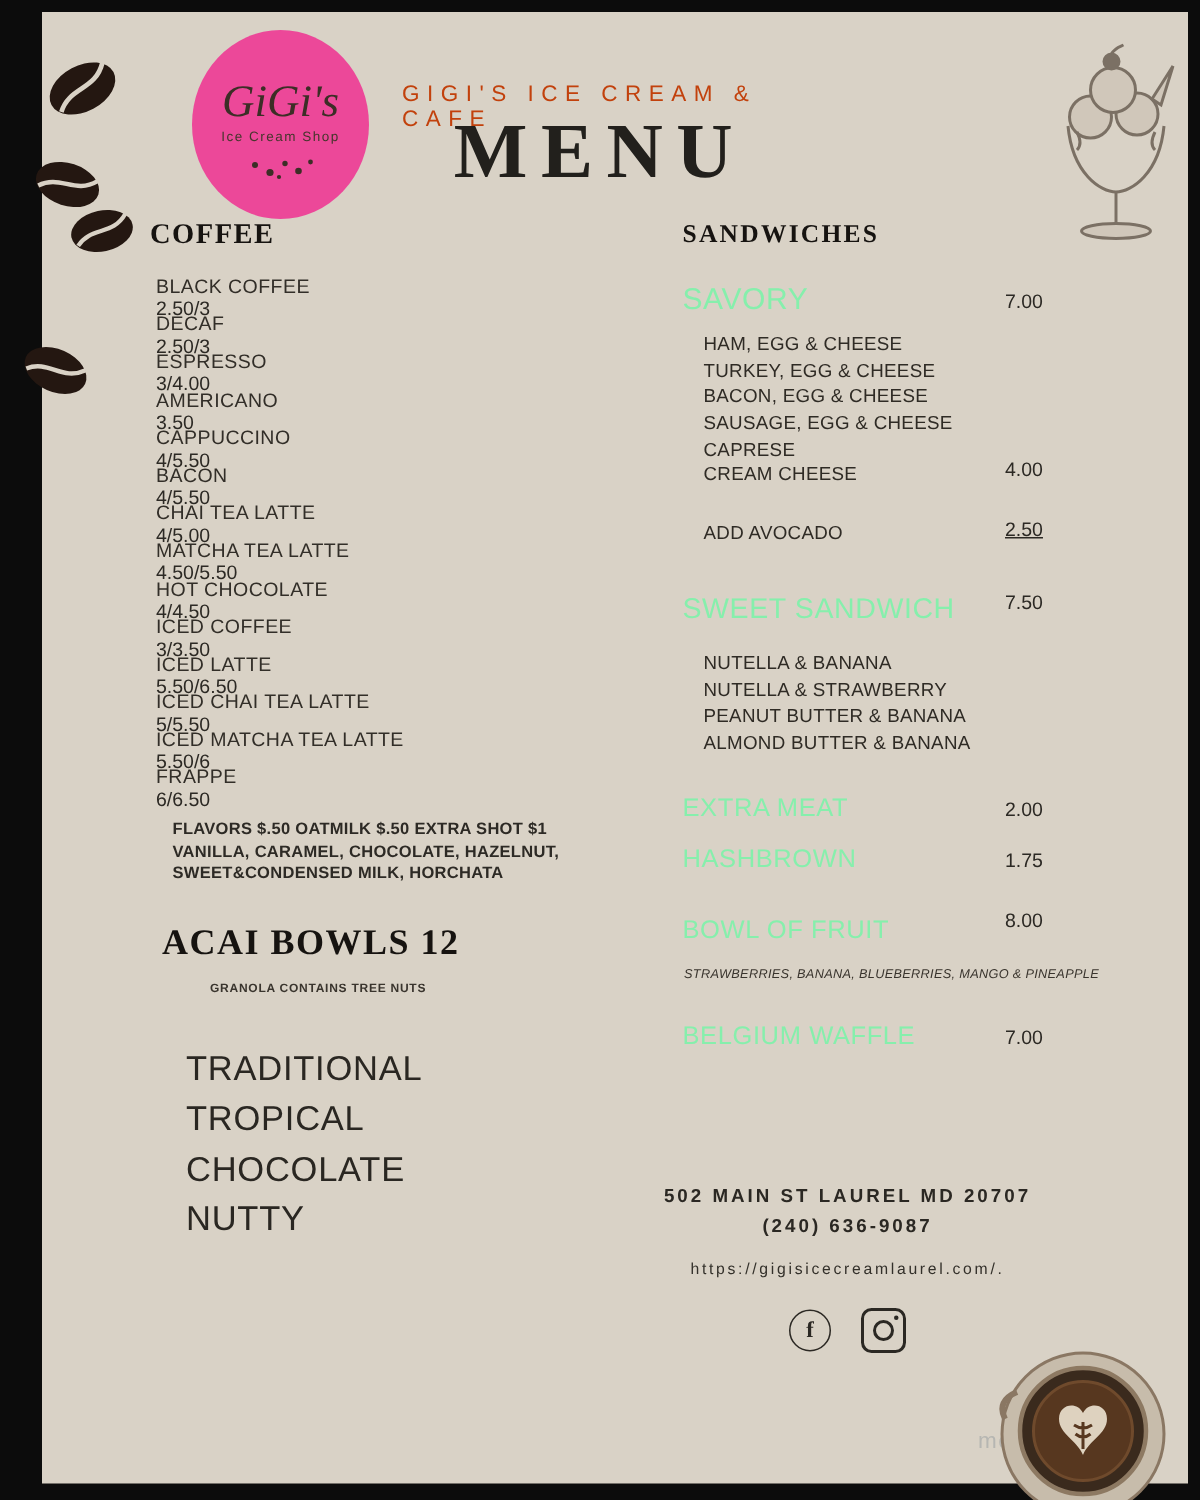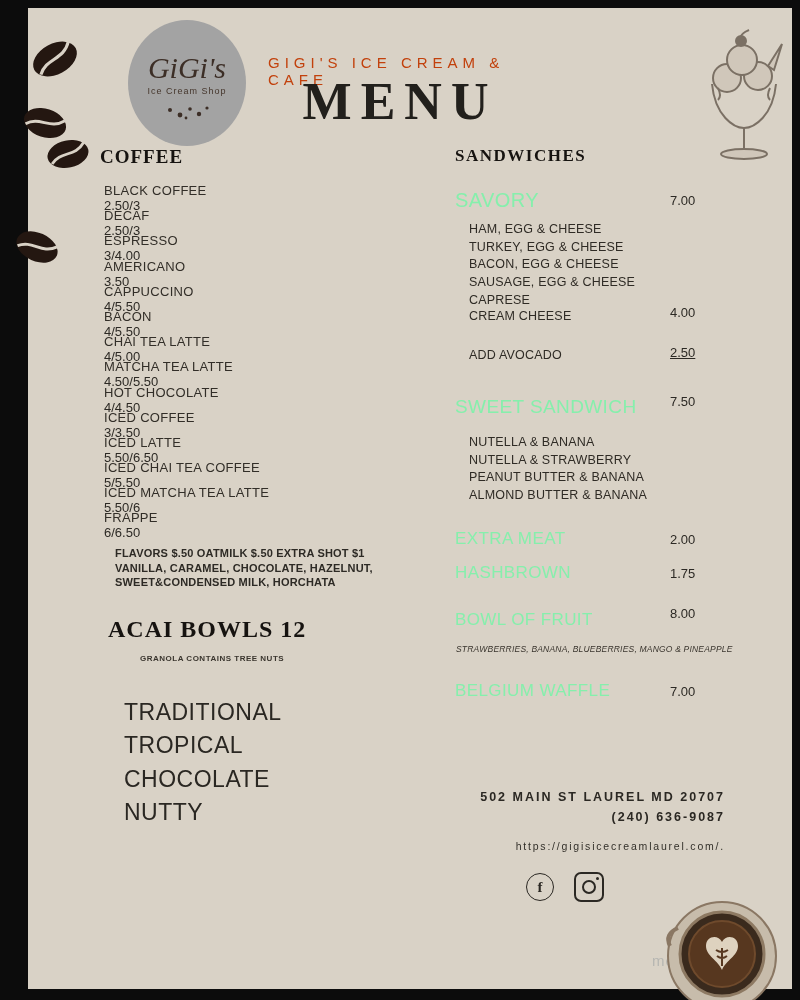--- a/index.html
+++ b/index.html
@@ -8,21 +8,21 @@
     overflow:hidden;font-family:"Liberation Sans","DejaVu Sans",sans-serif;
   }
   .paper{
     position:absolute;left:28px;top:8px;width:764px;height:981px;
     background:#d9d2c6;overflow:hidden;
   }
   .abs{position:absolute;}
   
   .logo{
     position:absolute;left:128px;top:20px;width:118px;height:126px;
-    background:#a3a3a3;border-radius:50%;
+    background:#ec4899;border-radius:50%;
     display:flex;flex-direction:column;align-items:center;justify-content:center;
   }
   .logo-line1{
     font-family:"Liberation Serif","DejaVu Serif",serif;font-style:italic;
     font-size:30px;color:#3c2e26;line-height:30px;margin-top:6px;
   }
   .logo-line2{
     font-size:9px;letter-spacing:1px;color:#45362c;margin-top:3px;
   }
   .logo-dots{margin-top:8px;}
@@ -62,21 +62,21 @@
   .big-label{position:absolute;font-weight:500;color:#86efac;letter-spacing:.4px;}
   .price{position:absolute;left:670px;font-size:13px;font-weight:500;color:#2c2924;}
   .sub-list{position:absolute;left:456px;margin-left:13px;}
   .sub-line{font-size:12.5px;font-weight:500;color:#2f2b25;line-height:17.7px;letter-spacing:.2px;}
   .fruit-note{
     position:absolute;left:456px;top:644px;font-size:8.5px;font-style:italic;
     color:#3a352e;letter-spacing:.2px;font-weight:500;
   }
   
   .footer-line{
-    position:absolute;left:405px;width:320px;text-align:right;color:#2b2823;
+    position:absolute;left:405px;width:320px;text-align:center;color:#2b2823;
   }
   .addr{top:790px;font-size:12.5px;font-weight:700;letter-spacing:2px;}
   .phone{top:810px;font-size:12.5px;font-weight:700;letter-spacing:2px;}
   .site{top:840px;font-size:10.5px;font-weight:400;letter-spacing:1.8px;color:#33302a;}
   .social-row{
     position:absolute;left:405px;top:872px;width:320px;
     display:flex;justify-content:center;gap:20px;align-items:center;
   }
   .fb{
     width:26px;height:26px;border:1.6px solid #2b2823;border-radius:50%;
@@ -194,21 +194,21 @@
     </div>
   <div class="c-row">
       <span class="c-name">ICED COFFEE</span>
       <span class="c-price">3/3.50</span>
     </div>
   <div class="c-row">
       <span class="c-name">ICED LATTE</span>
       <span class="c-price">5.50/6.50</span>
     </div>
   <div class="c-row">
-      <span class="c-name">ICED CHAI TEA COFFEE</span>
+      <span class="c-name">ICED CHAI TEA LATTE</span>
       <span class="c-price">5/5.50</span>
     </div>
   <div class="c-row">
       <span class="c-name">ICED MATCHA TEA LATTE</span>
       <span class="c-price">5.50/6</span>
     </div>
   <div class="c-row">
       <span class="c-name">FRAPPE</span>
       <span class="c-price">6/6.50</span>
     </div>

